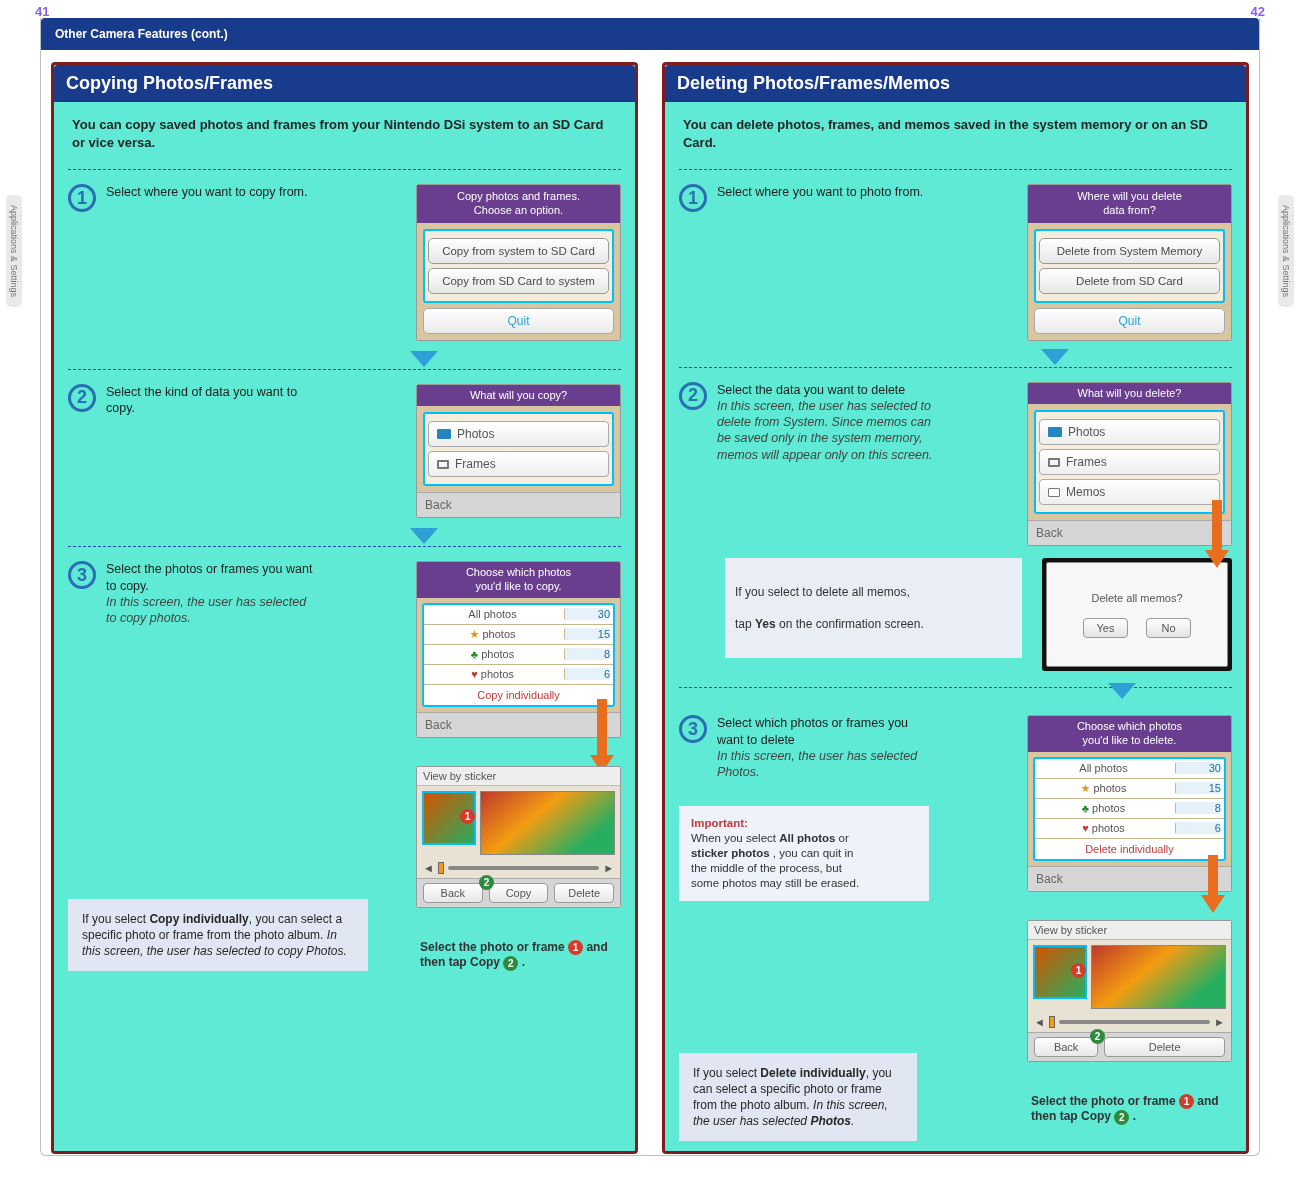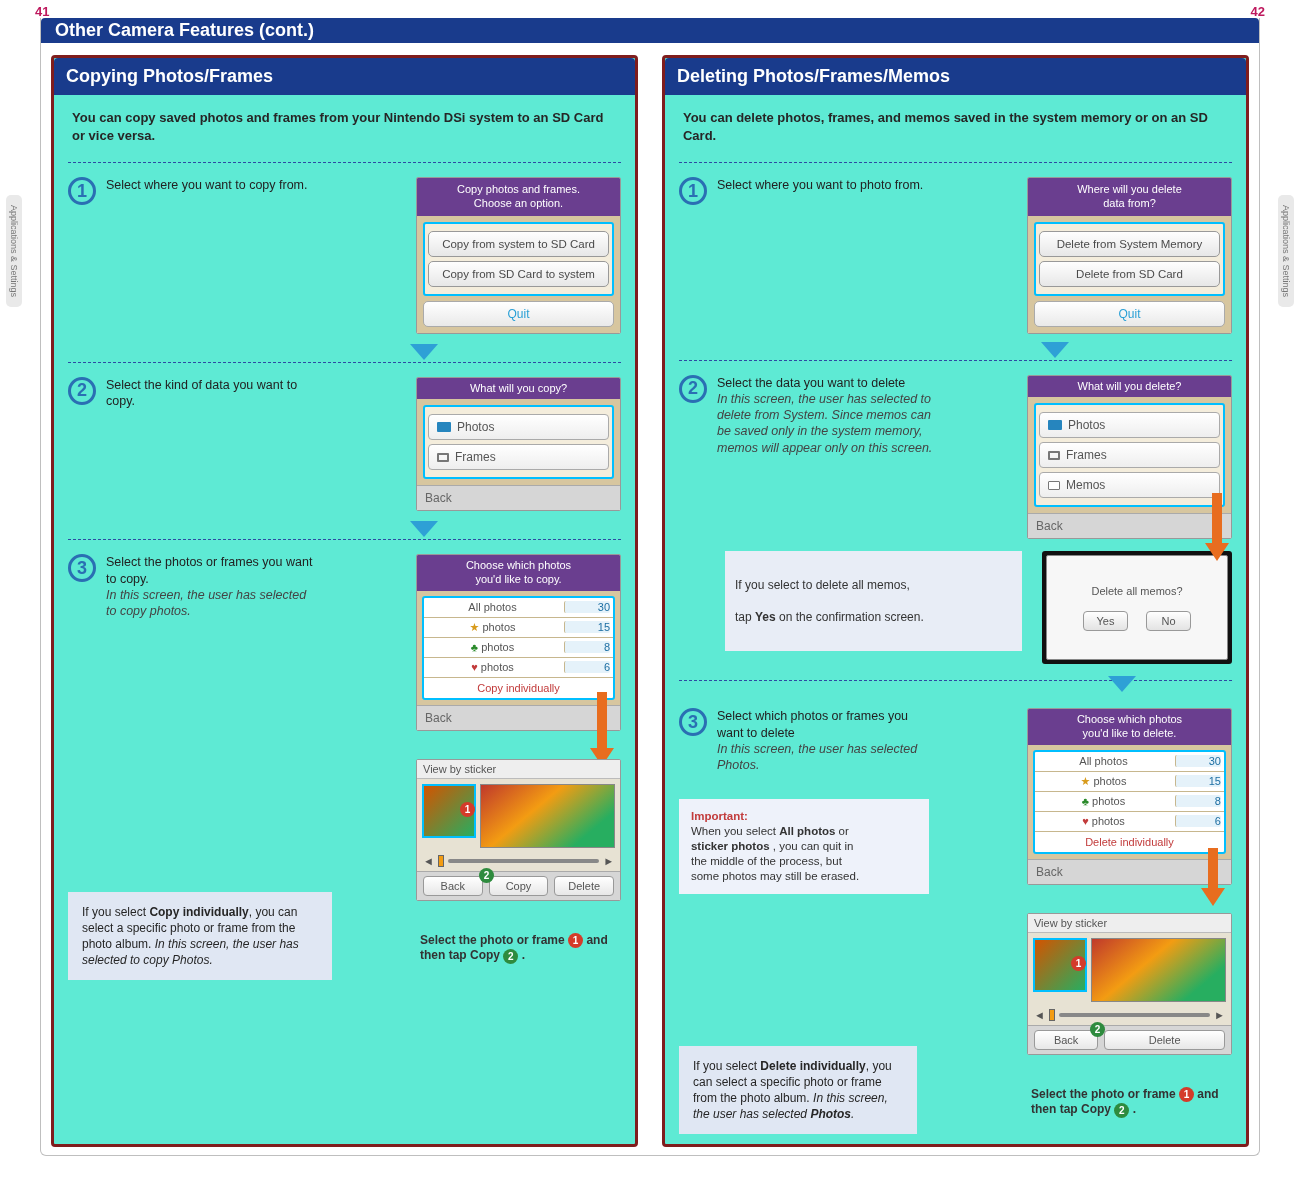--- a/index.html
+++ b/index.html
@@ -5,38 +5,38 @@
   * { box-sizing: border-box; margin: 0; padding: 0; }
   body {
     font-family: "Myriad Pro", "Segoe UI", Arial, sans-serif;
     background: #fff;
     width: 1300px;
     height: 1186px;
     position: relative;
     font-size: 13px;
     color: #333;
   }
-  .page-num { position: absolute; top: 4px; font-size: 13px; font-weight: bold; color: #be185d; }
+  .page-num { position: absolute; top: 4px; font-size: 13px; font-weight: bold; color: #8b5cf6; }
   .pn-left { left: 35px; }
   .pn-right { right: 35px; }
   .side-tab {
     position: absolute; top: 195px;
     writing-mode: vertical-rl; text-orientation: mixed;
     font-size: 9px; color: #777; background: #e9e9e9; padding: 10px 3px; border-radius: 5px;
   }
   .side-left { left: 6px; }
   .side-right { right: 6px; }
 
   .main-wrap {
     position: absolute; left: 40px; right: 40px; top: 18px; bottom: 30px;
     border: 1px solid #bfbfbf; border-top: none; border-radius: 0 0 6px 6px;
   }
   .title-bar {
-    background: #193b8c; color: #fff; font-size: 18px; font-weight: bold;
-    padding: 2px 14px; border-radius: 4px 4px 0 0;
+    background: #193b8c; color: #fff; font-size: 12px; font-weight: bold;
+    padding: 9px 14px; border-radius: 4px 4px 0 0;
   }
   .columns { display: flex; gap: 0; padding: 12px 10px 18px 10px; }
   .column { width: 49%; border: 3px solid #7f1d1d; border-radius: 4px; padding: 0; background: #5eead4; }
   .col-gap { width: 2%; }
   .section-bar {
     background: #193b8c; color: #fff; font-size: 18px; font-weight: bold;
     padding: 8px 12px; border-radius: 4px 4px 0 0;
   }
   .intro { padding: 14px 18px 12px 18px; font-size: 13px; font-weight: 600; color: #262626; line-height: 1.35; }
   .dashed { border-top: 1.5px dashed #2d4aa3; margin: 6px 14px; }
@@ -290,21 +290,21 @@
             <span>Select the photo or frame </span>
             <span class="num-badge nb-red">1</span>
             <span> and then tap </span>
             <strong>Copy</strong>
             <span class="num-badge nb-green">2</span>
             <span> .</span>
           </div>
         </div>
       </div>
 
-      <div class="note-box" style="margin-top:-80px; width:264px;">
+      <div class="note-box" style="margin-top:-80px; width:300px;">
         <span style="font-style:normal;">If you select </span>
         <strong>Copy individually</strong><span style="font-style:normal;">, you can select a specific photo or frame from the photo album. </span>
         <span>In this screen, the user has selected to copy Photos.</span>
       </div>
 
     </div>
 
     <div class="col-gap"></div>
 
     <div class="column">

